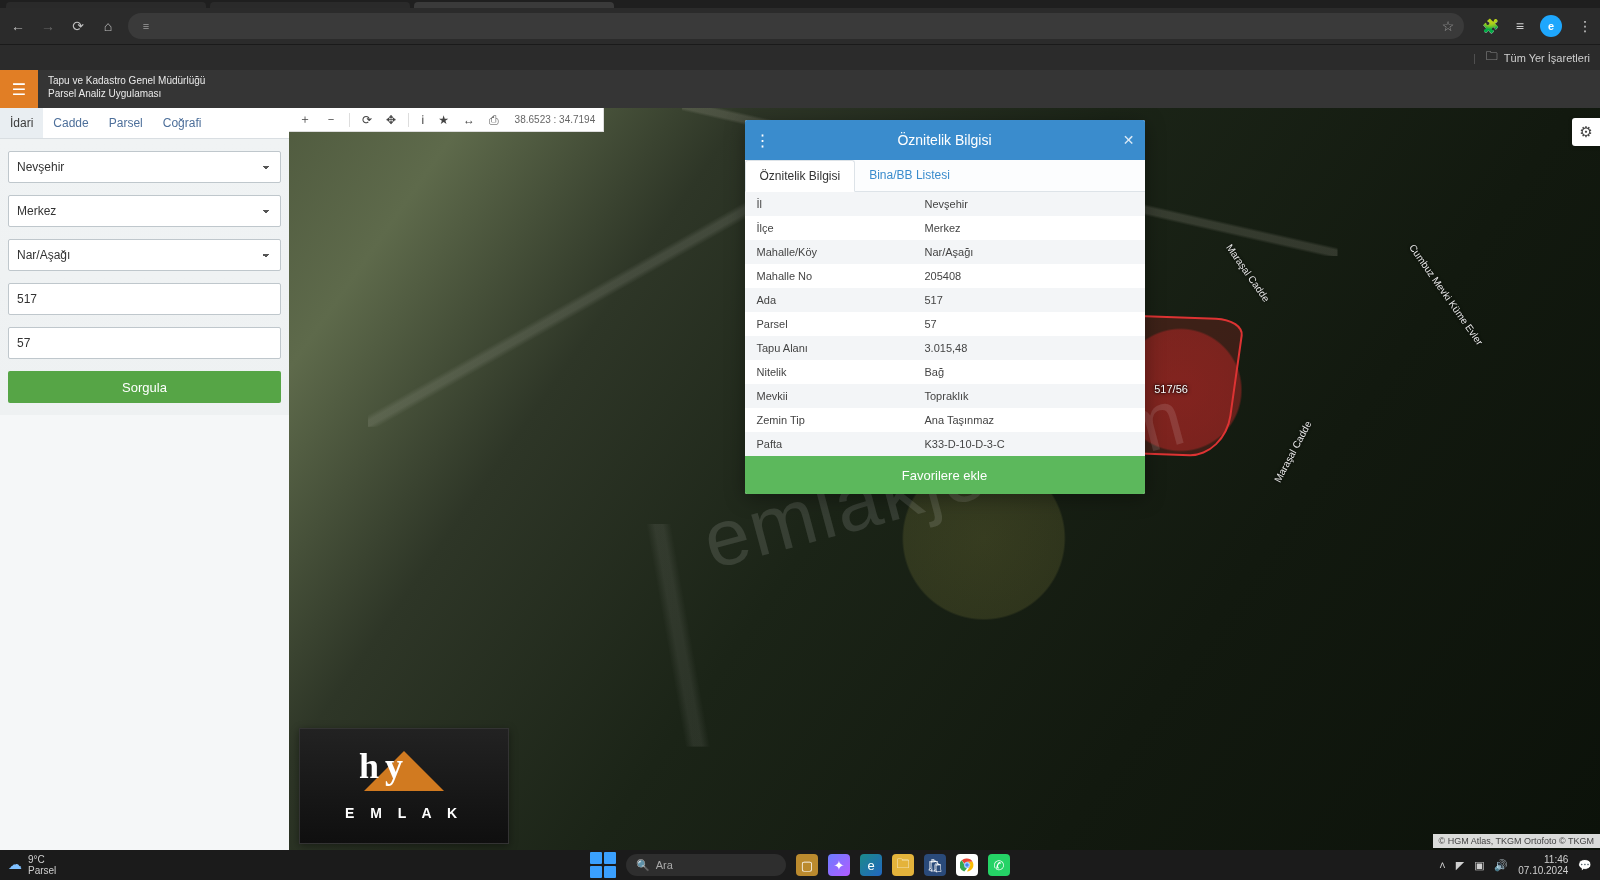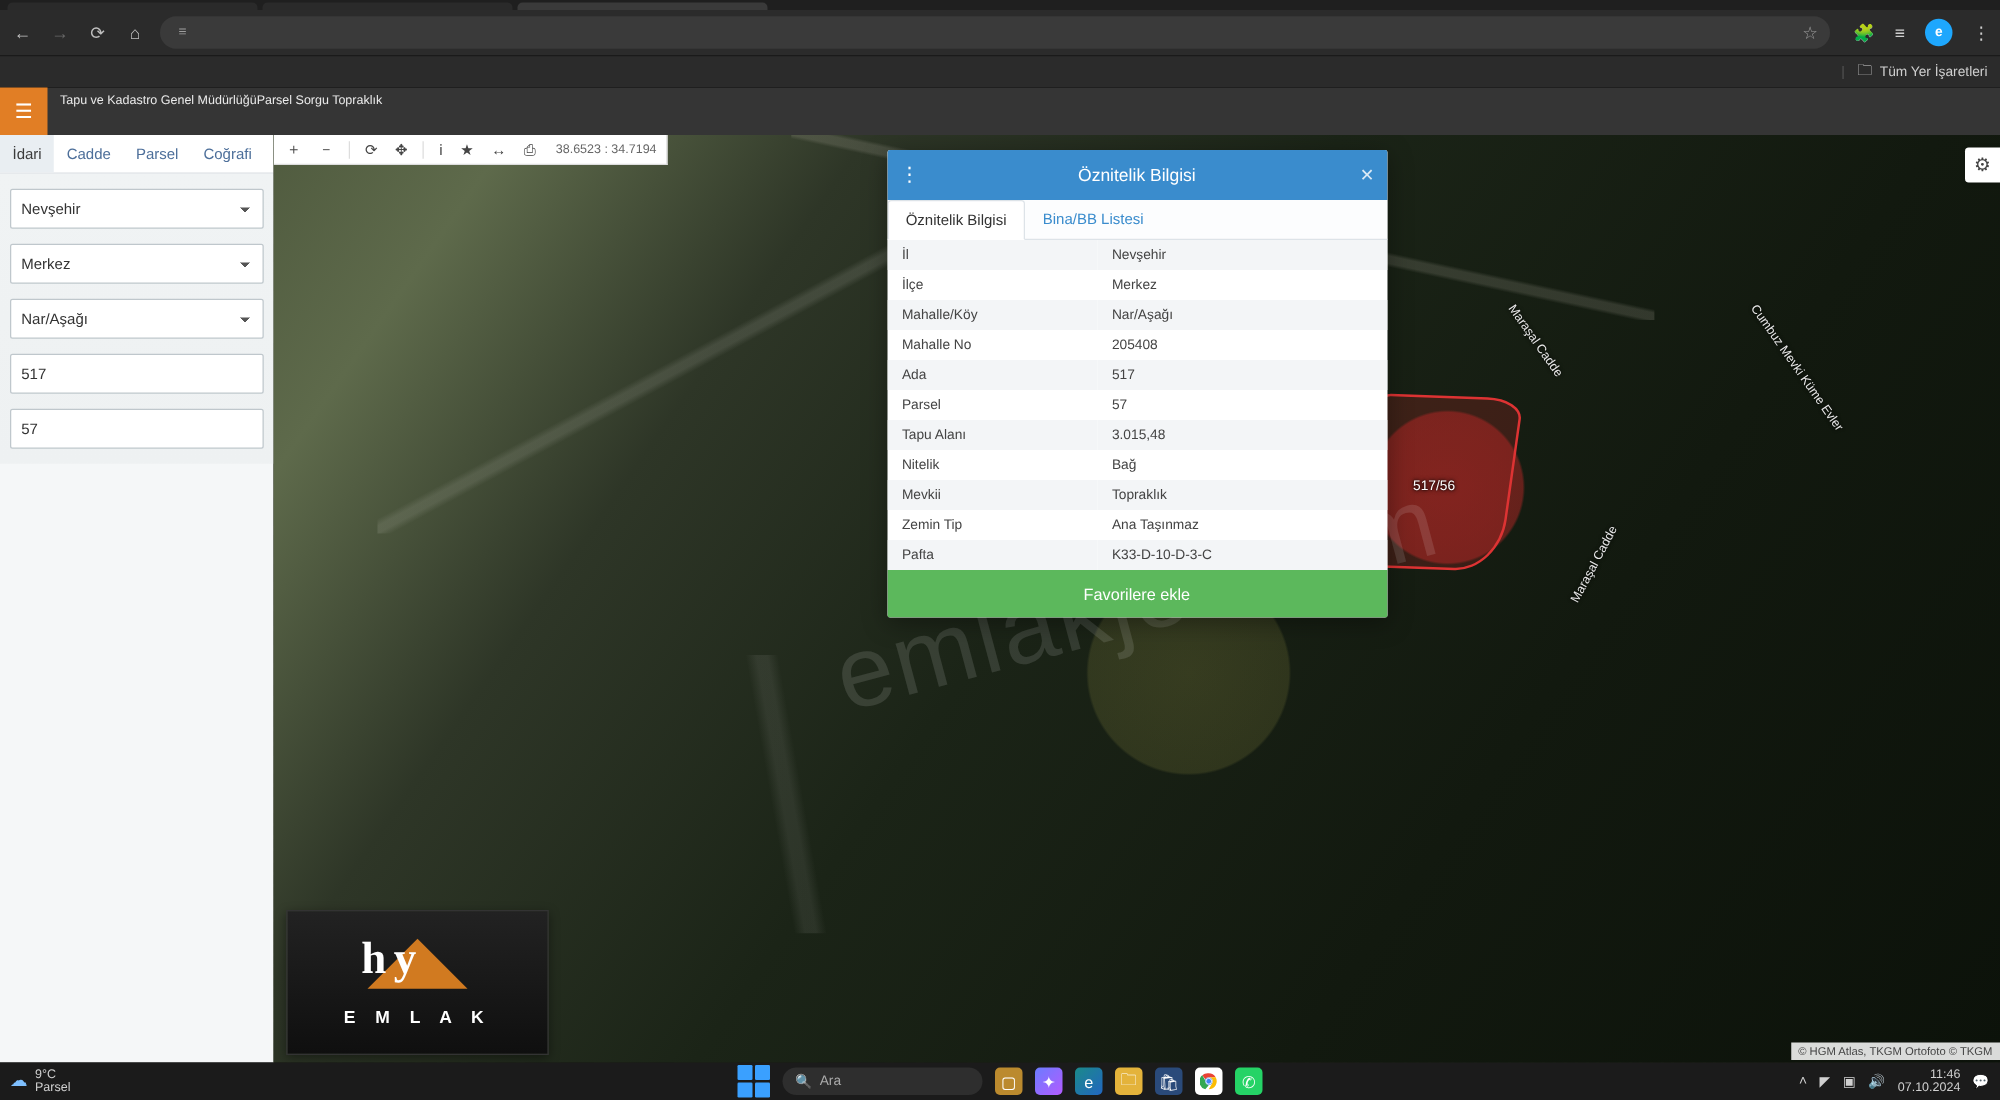--- a/index.html
+++ b/index.html
@@ -52,31 +52,31 @@
   
   .app-header {
     height: 38px; display:flex; align-items:stretch; background:#353535;
   }
   .menu-burger {
     width:38px; background:#e17e25; color:#fff;
     display:flex; align-items:center; justify-content:center; font-size:16px;
   }
   .app-title-block {
     padding:4px 10px; color:#eaeaea; font-size:10px;
-    display:flex; flex-direction:row; line-height:1.3;
+    display:flex; flex-direction:column; line-height:1.3;
   }
 
   .app-body {
     position:relative; height:calc(100% - 38px);
     display:flex;
   }
 
   
   .left-panel {
-    width: 219px; background:#f5f7f8; display:flex; flex-direction:column;
+    width: 289px; background:#f5f7f8; display:flex; flex-direction:column;
   }
   .left-tabs {
     display:flex; background:#fff; border-bottom:1px solid #d9dee2;
   }
   .left-tab {
     padding:8px 10px; font-size:12px; color:#4d6f9a; cursor:pointer;
   }
   .left-tab.active {
     background:#e9eef2; color:#3b3b3b;
   }
@@ -303,21 +303,21 @@
   <span class="folder-icon">🗀</span>
   <span>Tüm Yer İşaretleri</span>
 </div>
 
 <div class="page">
 
   <div class="app-header">
     <div class="menu-burger">☰</div>
     <div class="app-title-block">
       <div>Tapu ve Kadastro Genel Müdürlüğü</div>
-      <div>Parsel Sorgu Topraklık</div>
+      <div>Parsel Analiz Uygulaması</div>
     </div>
   </div>
 
   <div class="app-body">
 
     <div class="left-panel">
       <div class="left-tabs">
         <div class="left-tab active">İdari</div>
         <div class="left-tab">Cadde</div>
         <div class="left-tab">Parsel</div>
@@ -328,20 +328,21 @@
           <option>Nevşehir</option>
         </select>
         <select class="select">
           <option>Merkez</option>
         </select>
         <select class="select">
           <option>Nar/Aşağı</option>
         </select>
         <input class="text-input" value="517" style="">
         <input class="text-input" value="57" style="">
+        <button class="btn-query">Sorgula</button>
       </div>
     </div>
 
     <div class="map-area">
 
       <div class="map-toolbar">
         <span class="tool-btn">＋</span>
         <span class="tool-btn">－</span>
         <span class="sep"></span>
         <span class="tool-btn">⟳</span>

